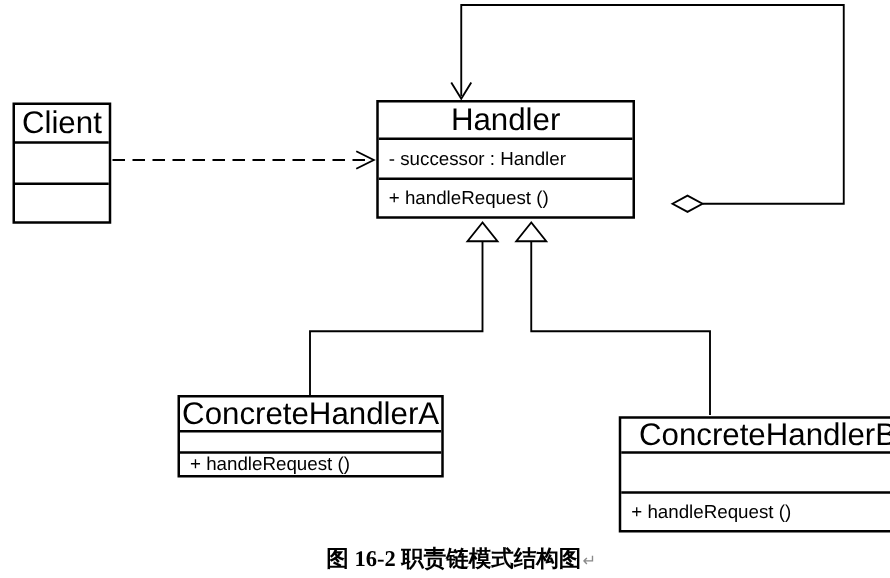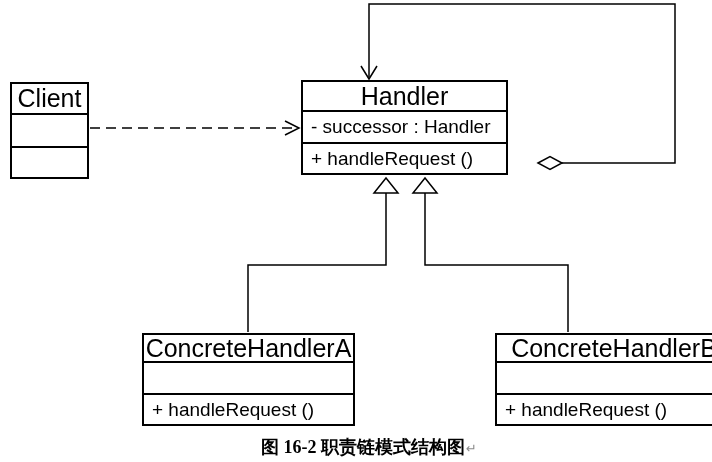--- a/index.html
+++ b/index.html
@@ -37,21 +37,21 @@
     align-items: center;
     justify-content: center;
     font-size: 25px;
     white-space: nowrap;
   }
   .uml-compartment {
     border-top: 2px solid #000000;
     display: flex;
     align-items: center;
     padding-left: 8px;
-    font-size: 19px;
+    font-size: 15px;
     white-space: nowrap;
   }
   .uml-compartment.fill { flex: 1; }
   .edge-label {
     position: absolute;
     font-size: 19px;
     white-space: nowrap;
   }
   .caption {
     position: absolute;
@@ -111,21 +111,21 @@
   <div class="uml-class" style="left:301px; top:80px; width:207px; height:95px;">
     <div class="uml-title" style="height:28px;">Handler</div>
     <div class="uml-compartment" style="height:30px;">
       <span>- successor : Handler</span>
     </div>
     <div class="uml-compartment fill">
       <span>+ handleRequest ()</span>
     </div>
   </div>
 
-  <div class="uml-class" style="left:142px; top:333px; width:213px; height:93px;text-align:right;">
+  <div class="uml-class" style="left:142px; top:316px; width:213px; height:66px;text-align:right;">
     <div class="uml-title" style="height:26px;">ConcreteHandlerA</div>
     <div class="uml-compartment" style="height:30px;"></div>
     <div class="uml-compartment fill">
       <span>+ handleRequest ()</span>
     </div>
   </div>
 
   <div class="uml-class" style="left:495px; top:333px; width:238px; height:93px;">
     <div class="uml-title" style="height:26px;">ConcreteHandlerB</div>
     <div class="uml-compartment" style="height:30px;"></div>

